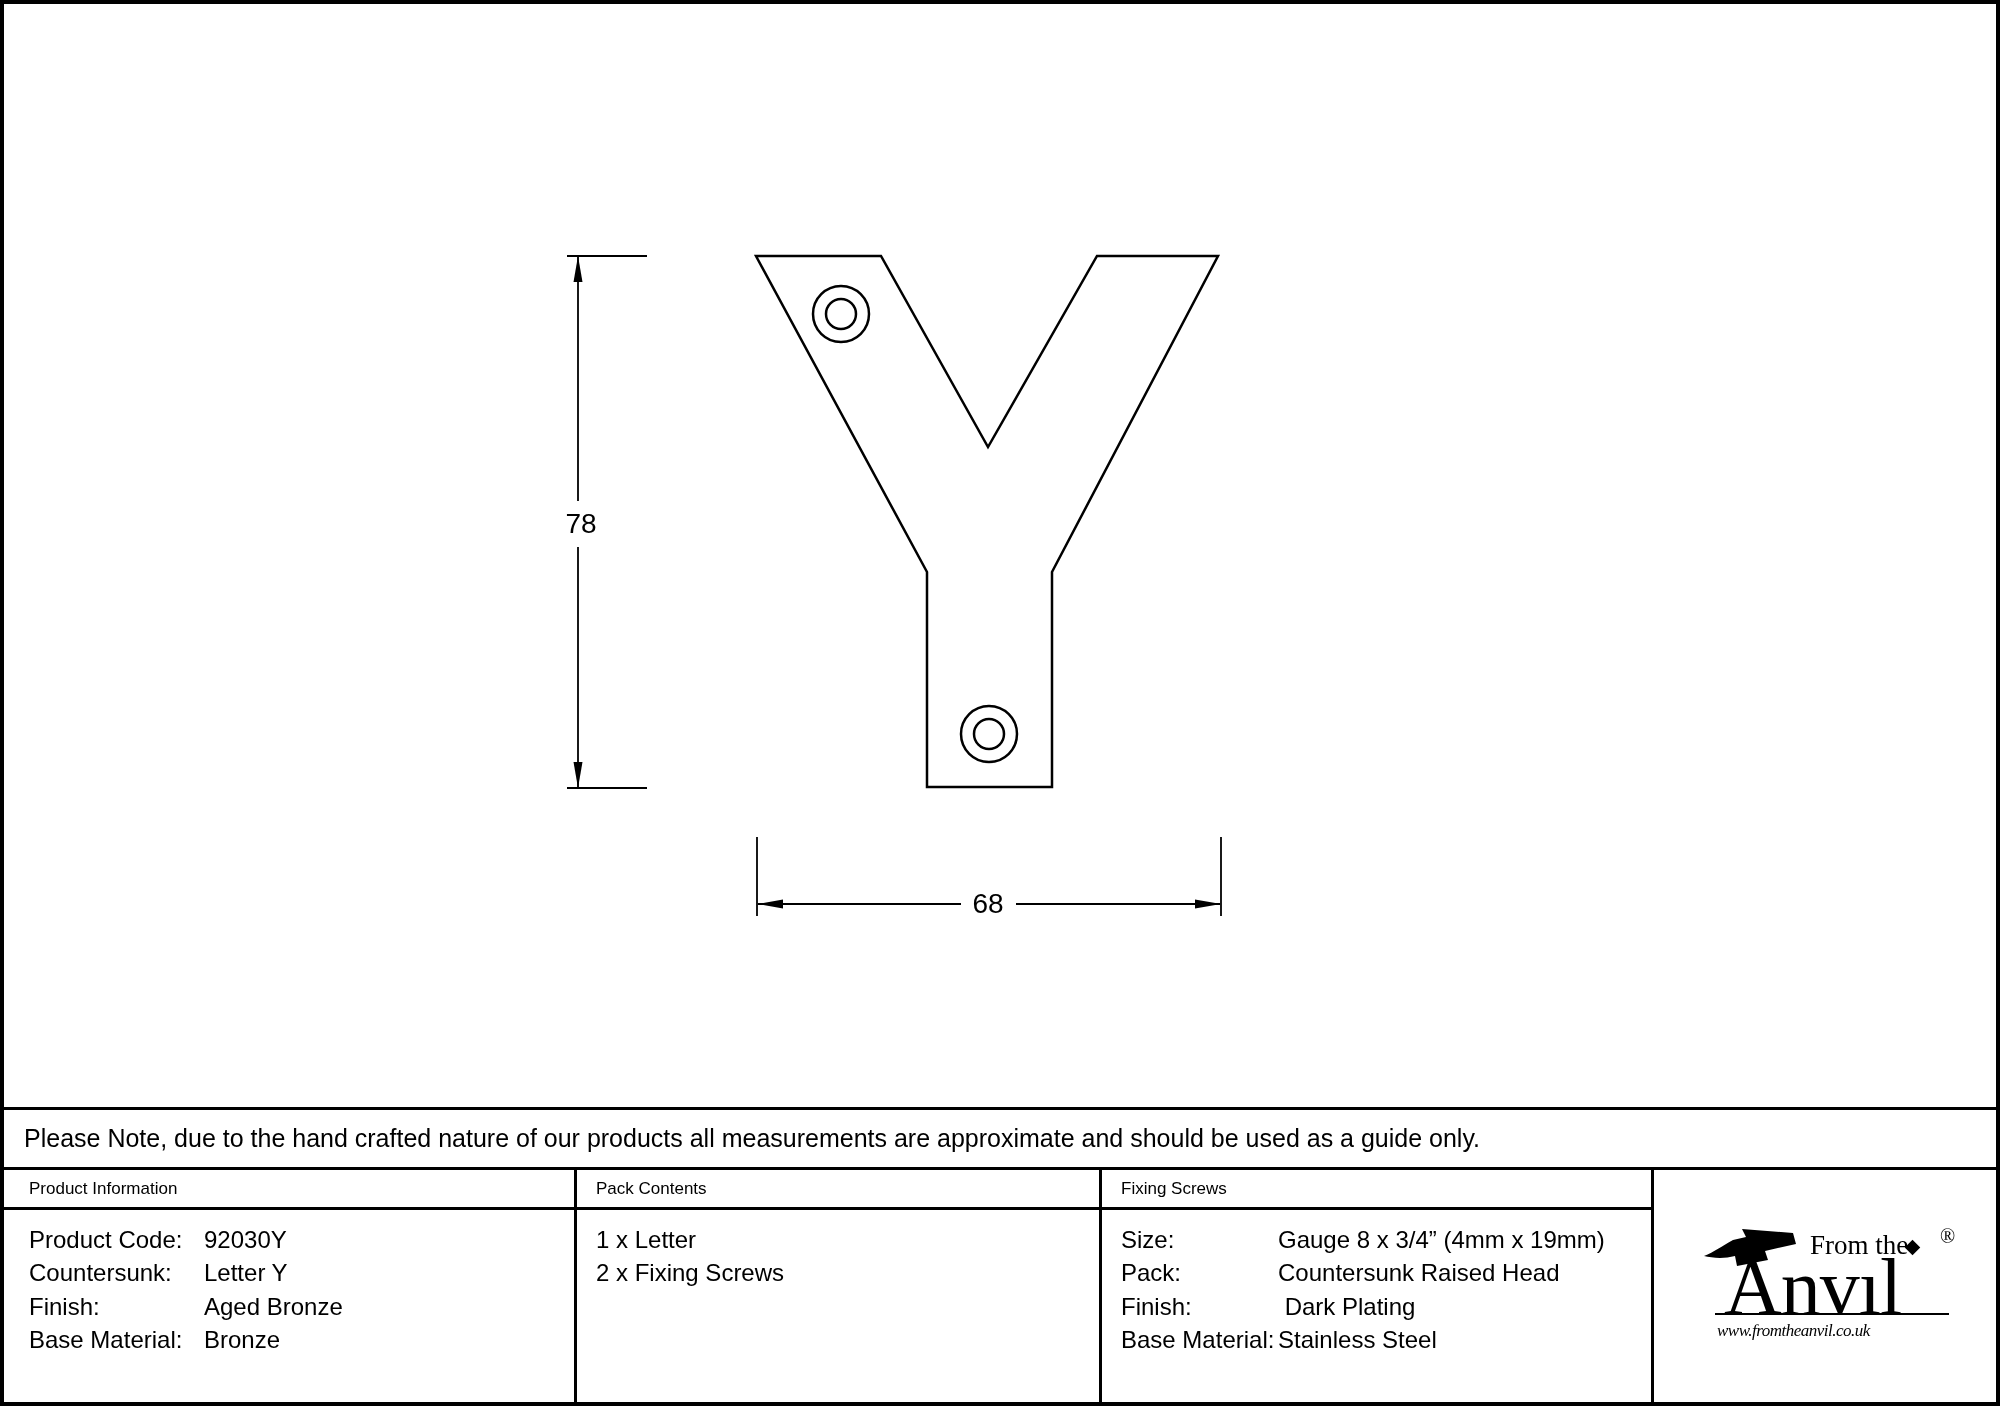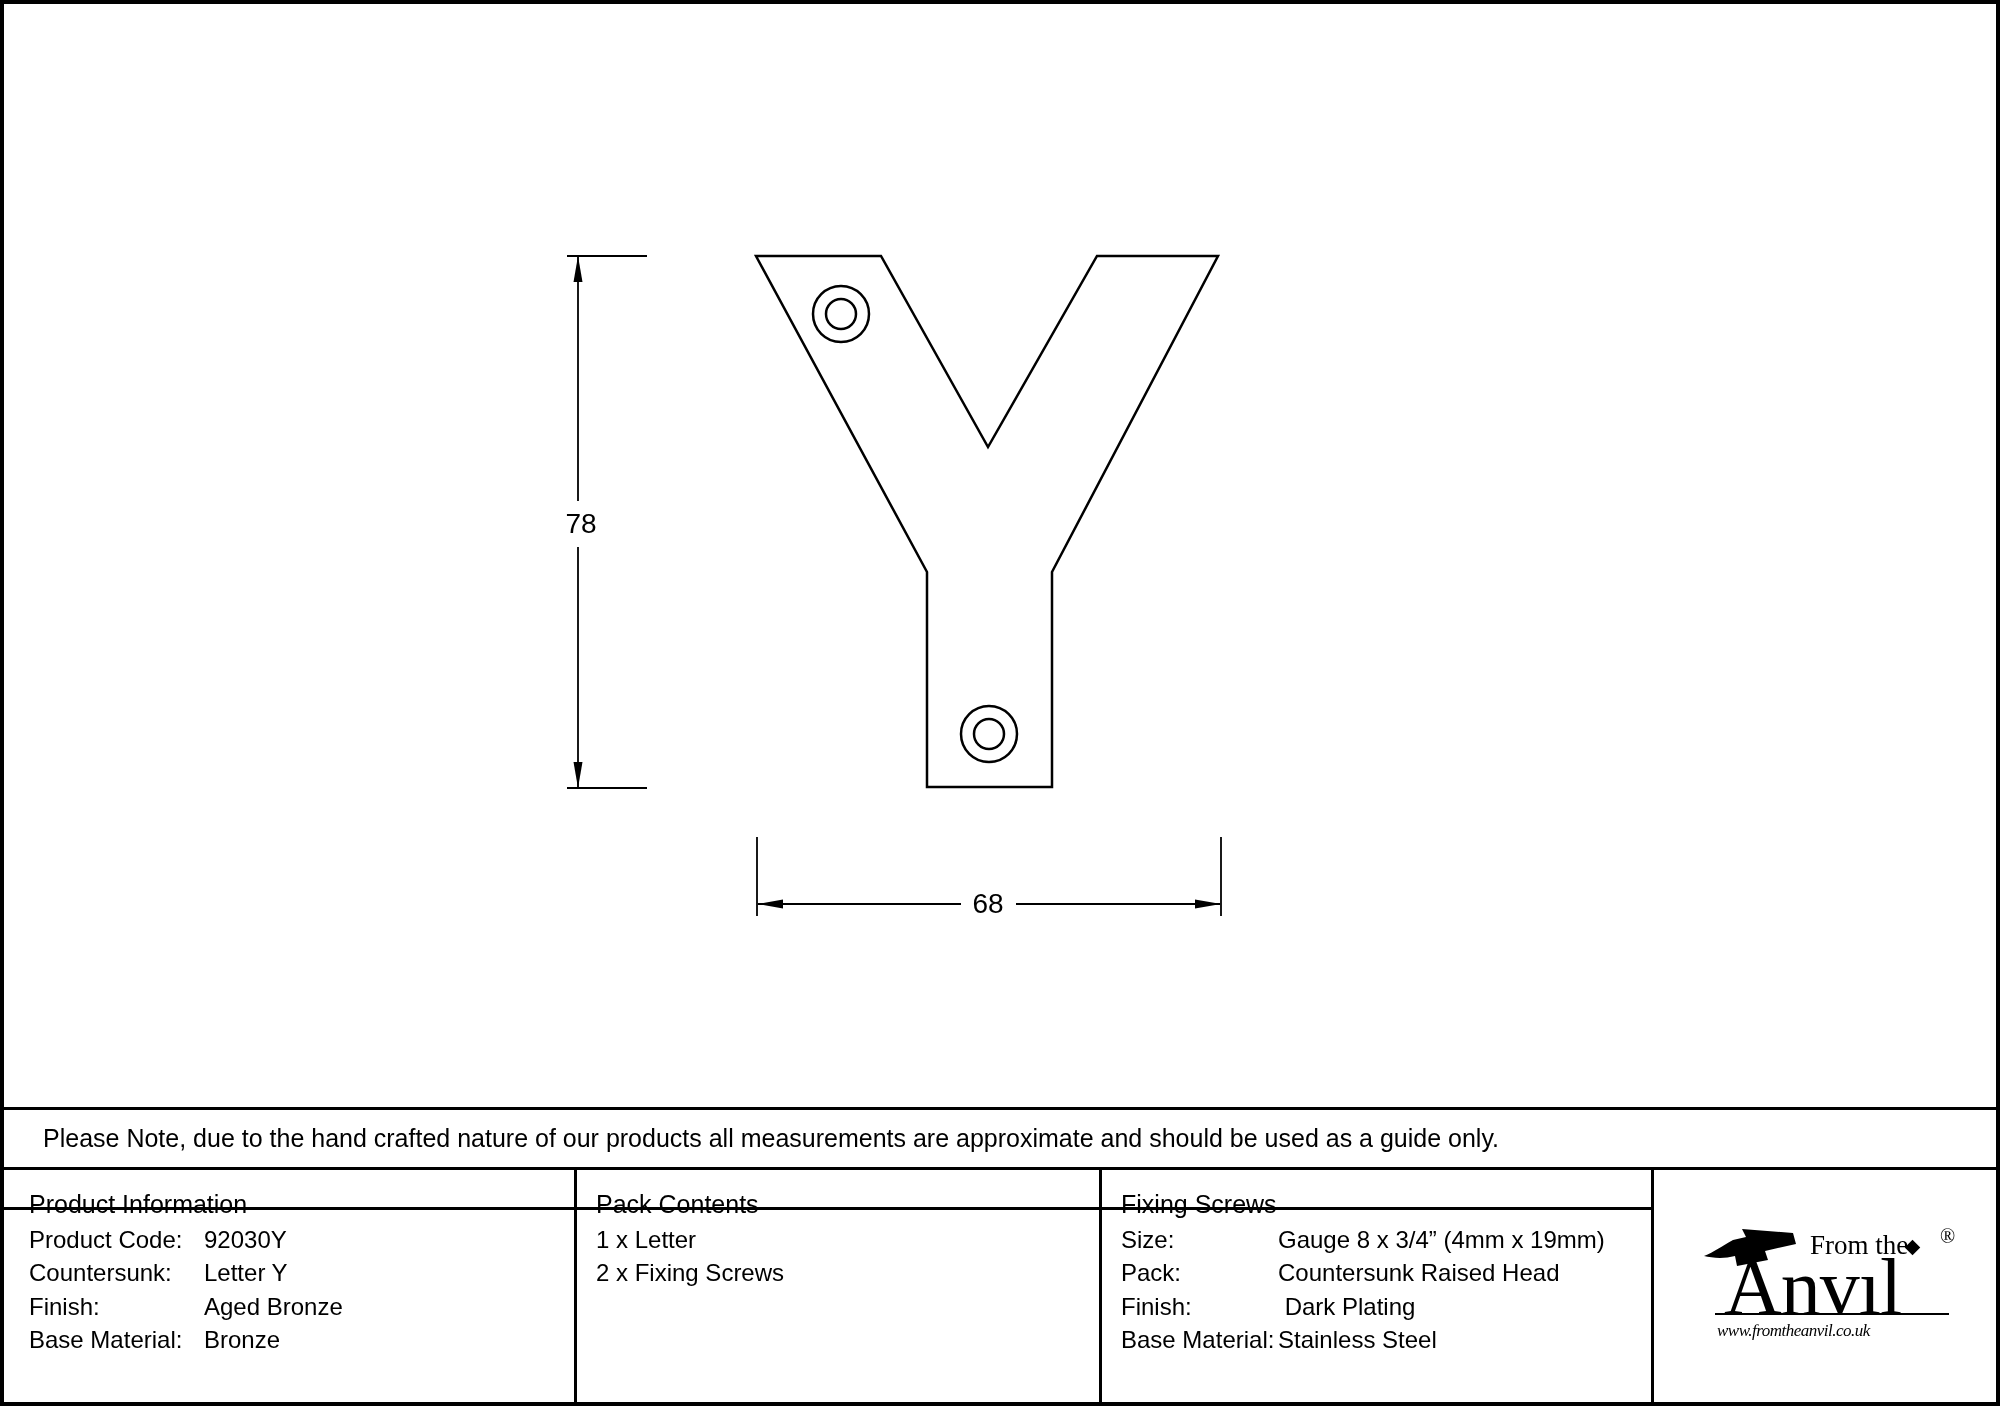--- a/index.html
+++ b/index.html
@@ -10,26 +10,26 @@
     border:4px solid #000;
     box-sizing:border-box;
     overflow:hidden;
     font-family:"Liberation Sans","DejaVu Sans",sans-serif;
     color:#000;
   }
   .abs{position:absolute;}
   .hline{position:absolute;height:3px;background:#000;}
   .vline{position:absolute;width:3px;background:#000;}
   .note-text{
-    position:absolute;left:39px;top:1106px;height:57px;
+    position:absolute;left:20px;top:1106px;height:57px;
     line-height:57px;font-size:25px;white-space:pre;
   }
   .col-header{
     position:absolute;top:1166px;height:37px;line-height:37px;
-    font-size:25px;white-space:pre;margin-top:16px;
+    font-size:17px;white-space:pre;
   }
   .cell{
     position:absolute;top:1219px;font-size:24px;line-height:33.4px;
   }
   .cell .row{display:flex;white-space:pre;}
   .cell .lbl{flex:0 0 auto;}
   .cell .val{white-space:pre;}
   .pi-lbl{width:175px;}
   .fs-lbl{width:157px;}
   

